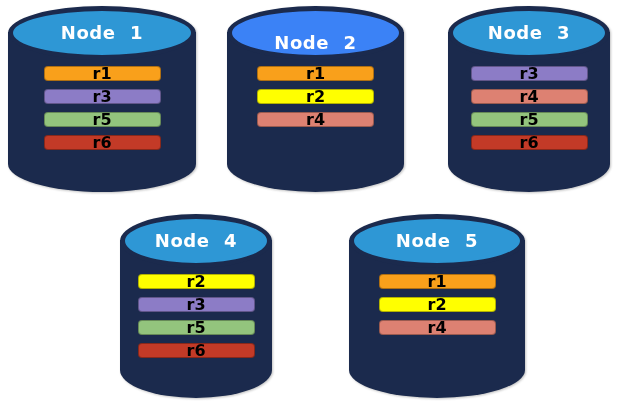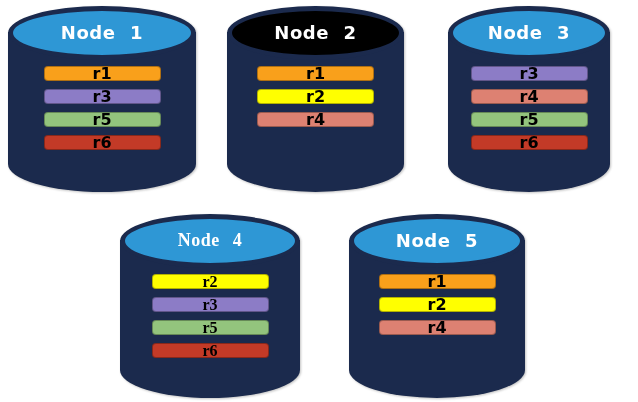--- a/index.html
+++ b/index.html
@@ -40,21 +40,21 @@
     box-sizing:border-box;
     border:1px solid rgba(0,0,0,0.3);
     border-radius:4px;
     display:flex; align-items:center; justify-content:center;
     font-size:16px; font-weight:bold; line-height:1;
   }
   
   #node-1 { left:8px;   top:6px;   width:188px; height:186px; }
   #node-2 { left:227px; top:6px;   width:177px; height:186px; }
   #node-3 { left:448px; top:6px;   width:162px; height:186px; }
-  #node-4 { left:120px; top:214px; width:180px; height:184px;font-family:Liberation Serif, serif; }
+  #node-4 { left:120px; top:214px; width:152px; height:184px; }
   #node-5 { left:349px; top:214px; width:176px; height:184px; }
 </style>
 </head>
 <body>
 
 <div id="canvas">
 
   <div class="node" id="node-1">
     <div class="cyl-body" style="background: rgb(27, 42, 77);"></div>
     <div class="cyl-top" style="background: rgb(46, 151, 213); border-color: rgb(27, 42, 77);">
@@ -63,21 +63,21 @@
     <div class="bars">
       <div class="bar" style="background: rgb(249, 160, 27); color: rgb(0, 0, 0);">r1</div>
       <div class="bar" style="background: rgb(140, 124, 198); color: rgb(0, 0, 0);">r3</div>
       <div class="bar" style="background: rgb(147, 196, 125); color: rgb(0, 0, 0);">r5</div>
       <div class="bar" style="background: rgb(195, 58, 39); color: rgb(0, 0, 0);">r6</div>
     </div>
   </div>
 
   <div class="node" id="node-2">
     <div class="cyl-body" style="background: rgb(27, 42, 77);"></div>
-    <div class="cyl-top" style="background: #000000; border-color: rgb(27, 42, 77);">
+    <div class="cyl-top" style="background: #3b82f6; border-color: rgb(27, 42, 77); align-items: flex-end;">
       <span class="node-label" style="color: rgb(255, 255, 255);">Node 2</span>
     </div>
     <div class="bars">
       <div class="bar" style="background: rgb(249, 160, 27); color: rgb(0, 0, 0);">r1</div>
       <div class="bar" style="background: rgb(255, 255, 0); color: rgb(0, 0, 0);">r2</div>
       <div class="bar" style="background: rgb(221, 129, 114); color: rgb(0, 0, 0);">r4</div>
     </div>
   </div>
 
   <div class="node" id="node-3">

